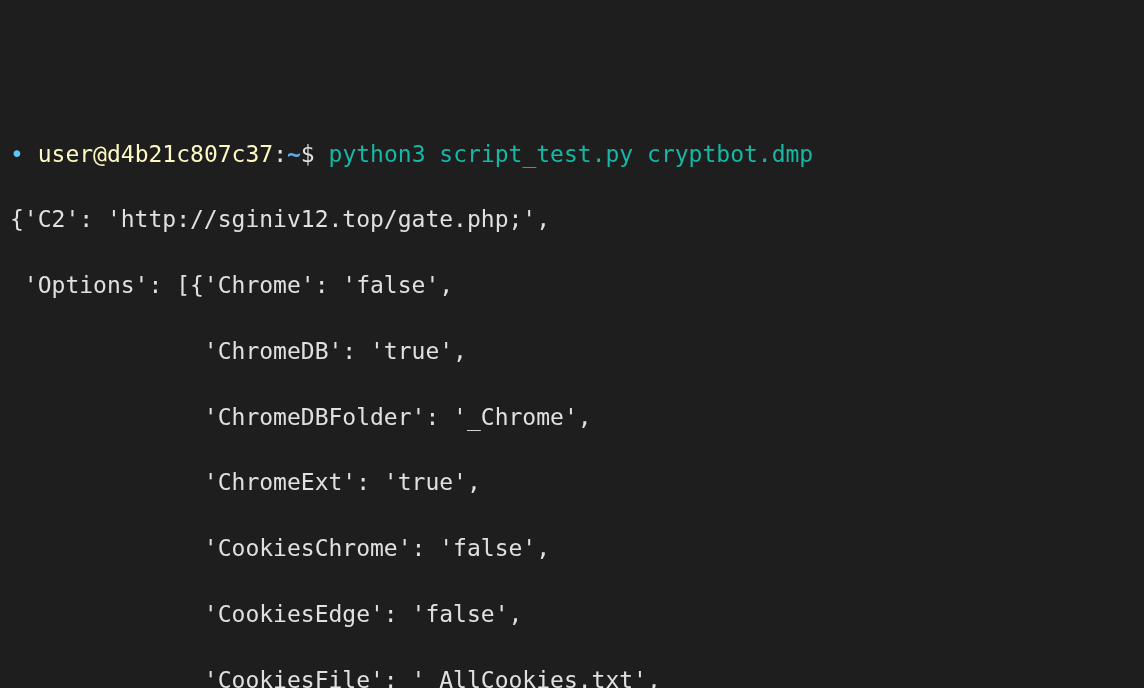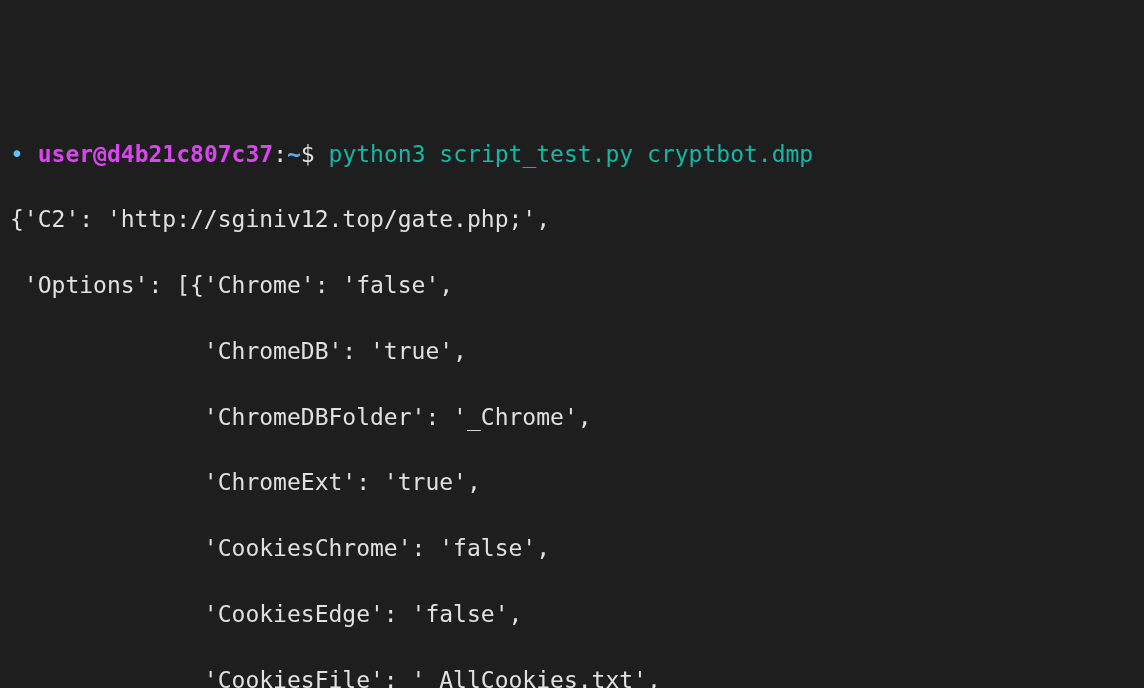--- a/index.html
+++ b/index.html
@@ -16,22 +16,22 @@
       padding: 6px 0 0 0;
       white-space: pre;
       overflow: hidden;
       font-weight: 500;
     }
     .prompt-bullet {
       color: #5ac8fa;
       display: inline;
     }
     .user-host {
-      color: #d946ef;
-      font-weight: bold;
+      color: #fef9c3;
+      font-weight: normal;
     }
     .colon {
       color: #e0e0e0;
     }
     .tilde {
       color: #5ca9e8;
       font-weight: bold;
     }
     .dollar {
       color: #e0e0e0;

